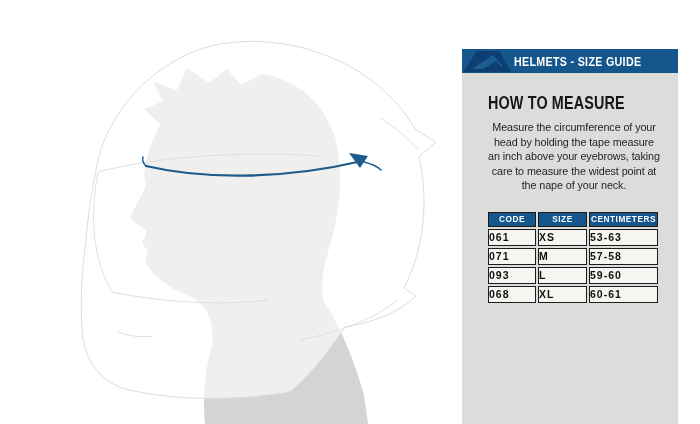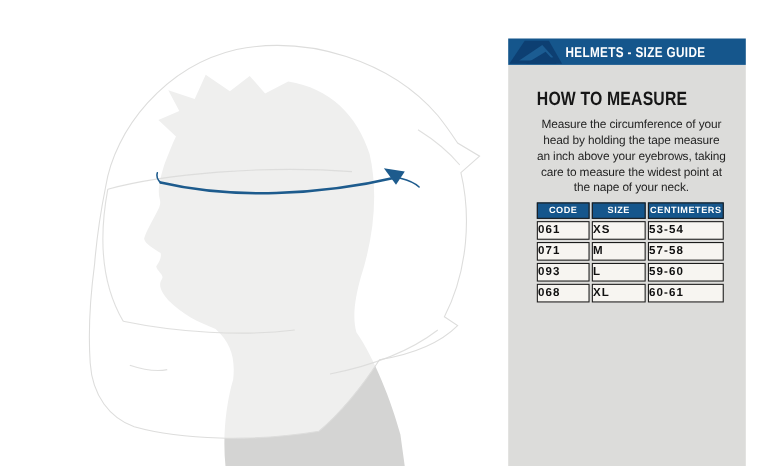--- a/index.html
+++ b/index.html
@@ -9,33 +9,33 @@
   .illustration{position:absolute;left:0;top:0;width:460px;height:424px;}
   .head-fill{fill:#d4d4d3;}
   .helmet-shell{fill:rgba(255,255,255,0.62);stroke:#dddddc;stroke-width:1;}
   .helmet-line{fill:none;stroke:#d9d9d8;stroke-width:1;opacity:.85;}
   .measure-line{fill:none;stroke:var(--measure_line,#1d5b8d);stroke-width:2.3;stroke-linecap:round;}
   .measure-thin{fill:none;stroke:var(--measure_line,#1d5b8d);stroke-width:1.4;stroke-linecap:round;}
   .measure-arrow{fill:var(--measure_line,#1d5b8d);}
   
   .panel{position:absolute;left:462px;top:35px;width:216px;}
   .panel-header{height:24px;background:var(--accent_blue,#15568c);position:relative;
-                display:flex;align-items:center;justify-content:center;}
+                display:flex;align-items:center;justify-content:center;margin-top:14px;}
   .logo-svg{position:absolute;left:0;top:0;height:24px;width:52px;}
   .panel-title{color:var(--title_text,#fff);font-weight:bold;font-size:13px;letter-spacing:.4px;
                padding-left:16px;white-space:nowrap;}
   .cond-c{display:inline-block;transform:scaleX(.82);transform-origin:50% 50%;}
   .cond-l{display:inline-block;transform:scaleX(.82);transform-origin:0 50%;white-space:nowrap;}
   .panel-body{background:var(--panel_gray,#dcdcda);height:412px;box-sizing:border-box;
               padding:20px 18px 0 26px;}
   .htm-title{margin:0 0 6px 0;color:#161616;font-size:17.5px;font-weight:bold;letter-spacing:.2px;}
   .htm-body{margin:0;width:172px;font-size:10.8px;line-height:14.6px;color:var(--body_text,#1f1f1f);
             letter-spacing:-.1px;text-align:center;}
   
-  .size-table{border-collapse:separate;border-spacing:2px;margin:3px 0 0 -2px;}
+  .size-table{border-collapse:separate;border-spacing:2px;margin:17px 0 0 -2px;}
   .size-table th{background:var(--accent_blue,#15568c);color:#fff;font-size:8.3px;font-weight:bold;
                  letter-spacing:.5px;padding:1px 0 2px 0;border:1.4px solid var(--table_border,#1c1c1c);
                  text-align:center;}
   .size-table td{background:var(--cell_cream,#f7f5f1);color:#111;font-size:10.5px;font-weight:bold;
                  letter-spacing:1px;padding:1px 0 2px 0;border:1.4px solid var(--table_border,#1c1c1c);
                  }
   .col-code{width:48px;} .col-size{width:49px;} .col-cm{width:69px;}
 </style>
 </head>
 <body>
@@ -116,21 +116,21 @@
           <tr>
             <th>CODE</th>
             <th>SIZE</th>
             <th>CENTIMETERS</th>
           </tr>
         </thead>
         <tbody>
           <tr>
             <td>061</td>
             <td>XS</td>
-            <td>53-54</td>
+            <td>53-63</td>
           </tr>
           <tr>
             <td>071</td>
             <td>M</td>
             <td>57-58</td>
           </tr>
           <tr>
             <td>093</td>
             <td>L</td>
             <td>59-60</td>

